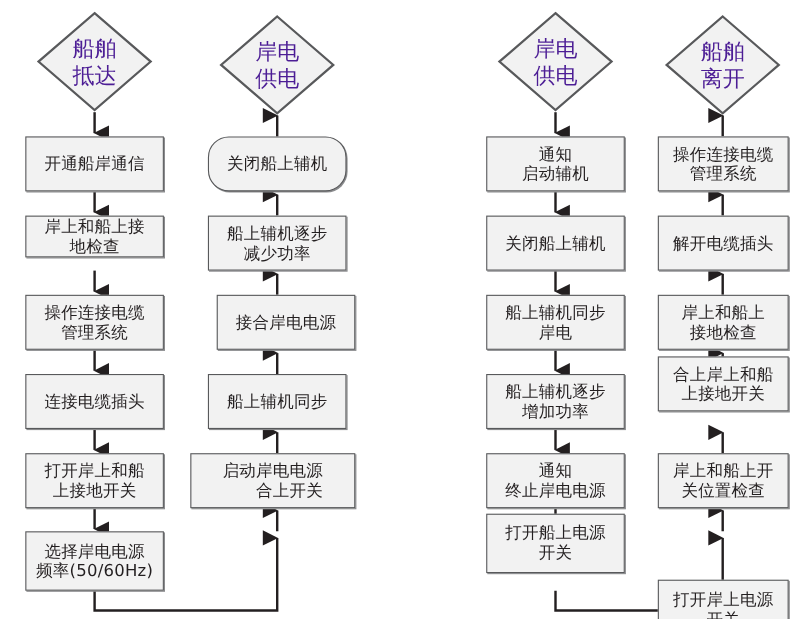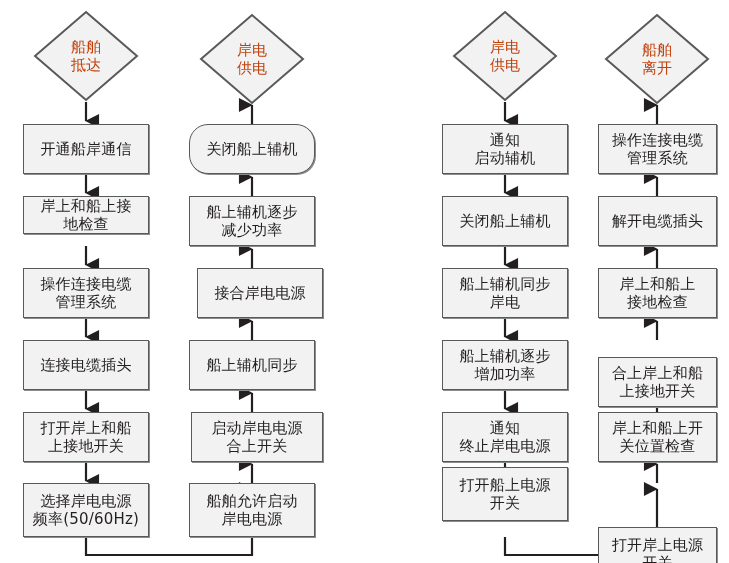--- a/index.html
+++ b/index.html
@@ -56,22 +56,22 @@
     left: 0;
     top: 0;
     width: 100%;
     height: 100%;
   }
   .term .lbl {
     position: relative;
     z-index: 2;
     display: block;
     line-height: 1.22;
-    color: #c2410c;
-    font-size: 15px;
+    color: #4c1d95;
+    font-size: 20px;
     white-space: pre-line;
   }
 </style>
 </head>
 <body>
 
 <div id="stage">
 
   <svg id="edge-layer" viewBox="0 0 729 563" width="729" height="563">
     <defs>
@@ -164,27 +164,23 @@
   <div class="node proc" style="left:189px; top:196px; width:126px; height:50px;">
     <span class="lbl">船上辅机逐步
 减少功率</span>
   </div>
   <div class="node proc" style="left:197px; top:268px; width:126px; height:50px;">
     <span class="lbl">接合岸电电源</span>
   </div>
   <div class="node proc" style="left:189px; top:340px; width:126px; height:50px;">
     <span class="lbl">船上辅机同步</span>
   </div>
-  <div class="node proc" style="left:191px; top:412px; width:132px; height:50px;">
+  <div class="node proc" style="left:173px; top:412px; width:150px; height:50px;text-align:right;">
     <span class="lbl">启动岸电电源
 合上开关</span>
-  </div>
-  <div class="node proc" style="left:189px; top:483px; width:126px; height:54px;">
-    <span class="lbl">船舶允许启动
-岸电电源</span>
   </div>
 
   <div class="node term" style="left:452px; top:10px; width:106px; height:92px;">
     <svg class="dia" viewBox="0 0 106 92" preserveAspectRatio="none">
       <polygon points="53,2 104,46 53,90 2,46" fill="#f2f2f2" stroke="#58595b" stroke-width="2"></polygon>
     </svg>
     <span class="lbl">岸电
 供电</span>
   </div>
 
@@ -224,21 +220,21 @@
     <span class="lbl">操作连接电缆
 管理系统</span>
   </div>
   <div class="node proc" style="left:598px; top:196px; width:119px; height:50px;">
     <span class="lbl">解开电缆插头</span>
   </div>
   <div class="node proc" style="left:598px; top:268px; width:119px; height:50px;">
     <span class="lbl">岸上和船上
 接地检查</span>
   </div>
-  <div class="node proc" style="left:598px; top:357px; width:119px; height:50px;">
+  <div class="node proc" style="left:598px; top:324px; width:119px; height:50px;">
     <span class="lbl">合上岸上和船
 上接地开关</span>
   </div>
   <div class="node proc" style="left:598px; top:412px; width:119px; height:50px;">
     <span class="lbl">岸上和船上开
 关位置检查</span>
   </div>
   <div class="node proc" style="left:598px; top:483px; width:119px; height:54px;margin-top:44px;">
     <span class="lbl">打开岸上电源
 开关</span>

